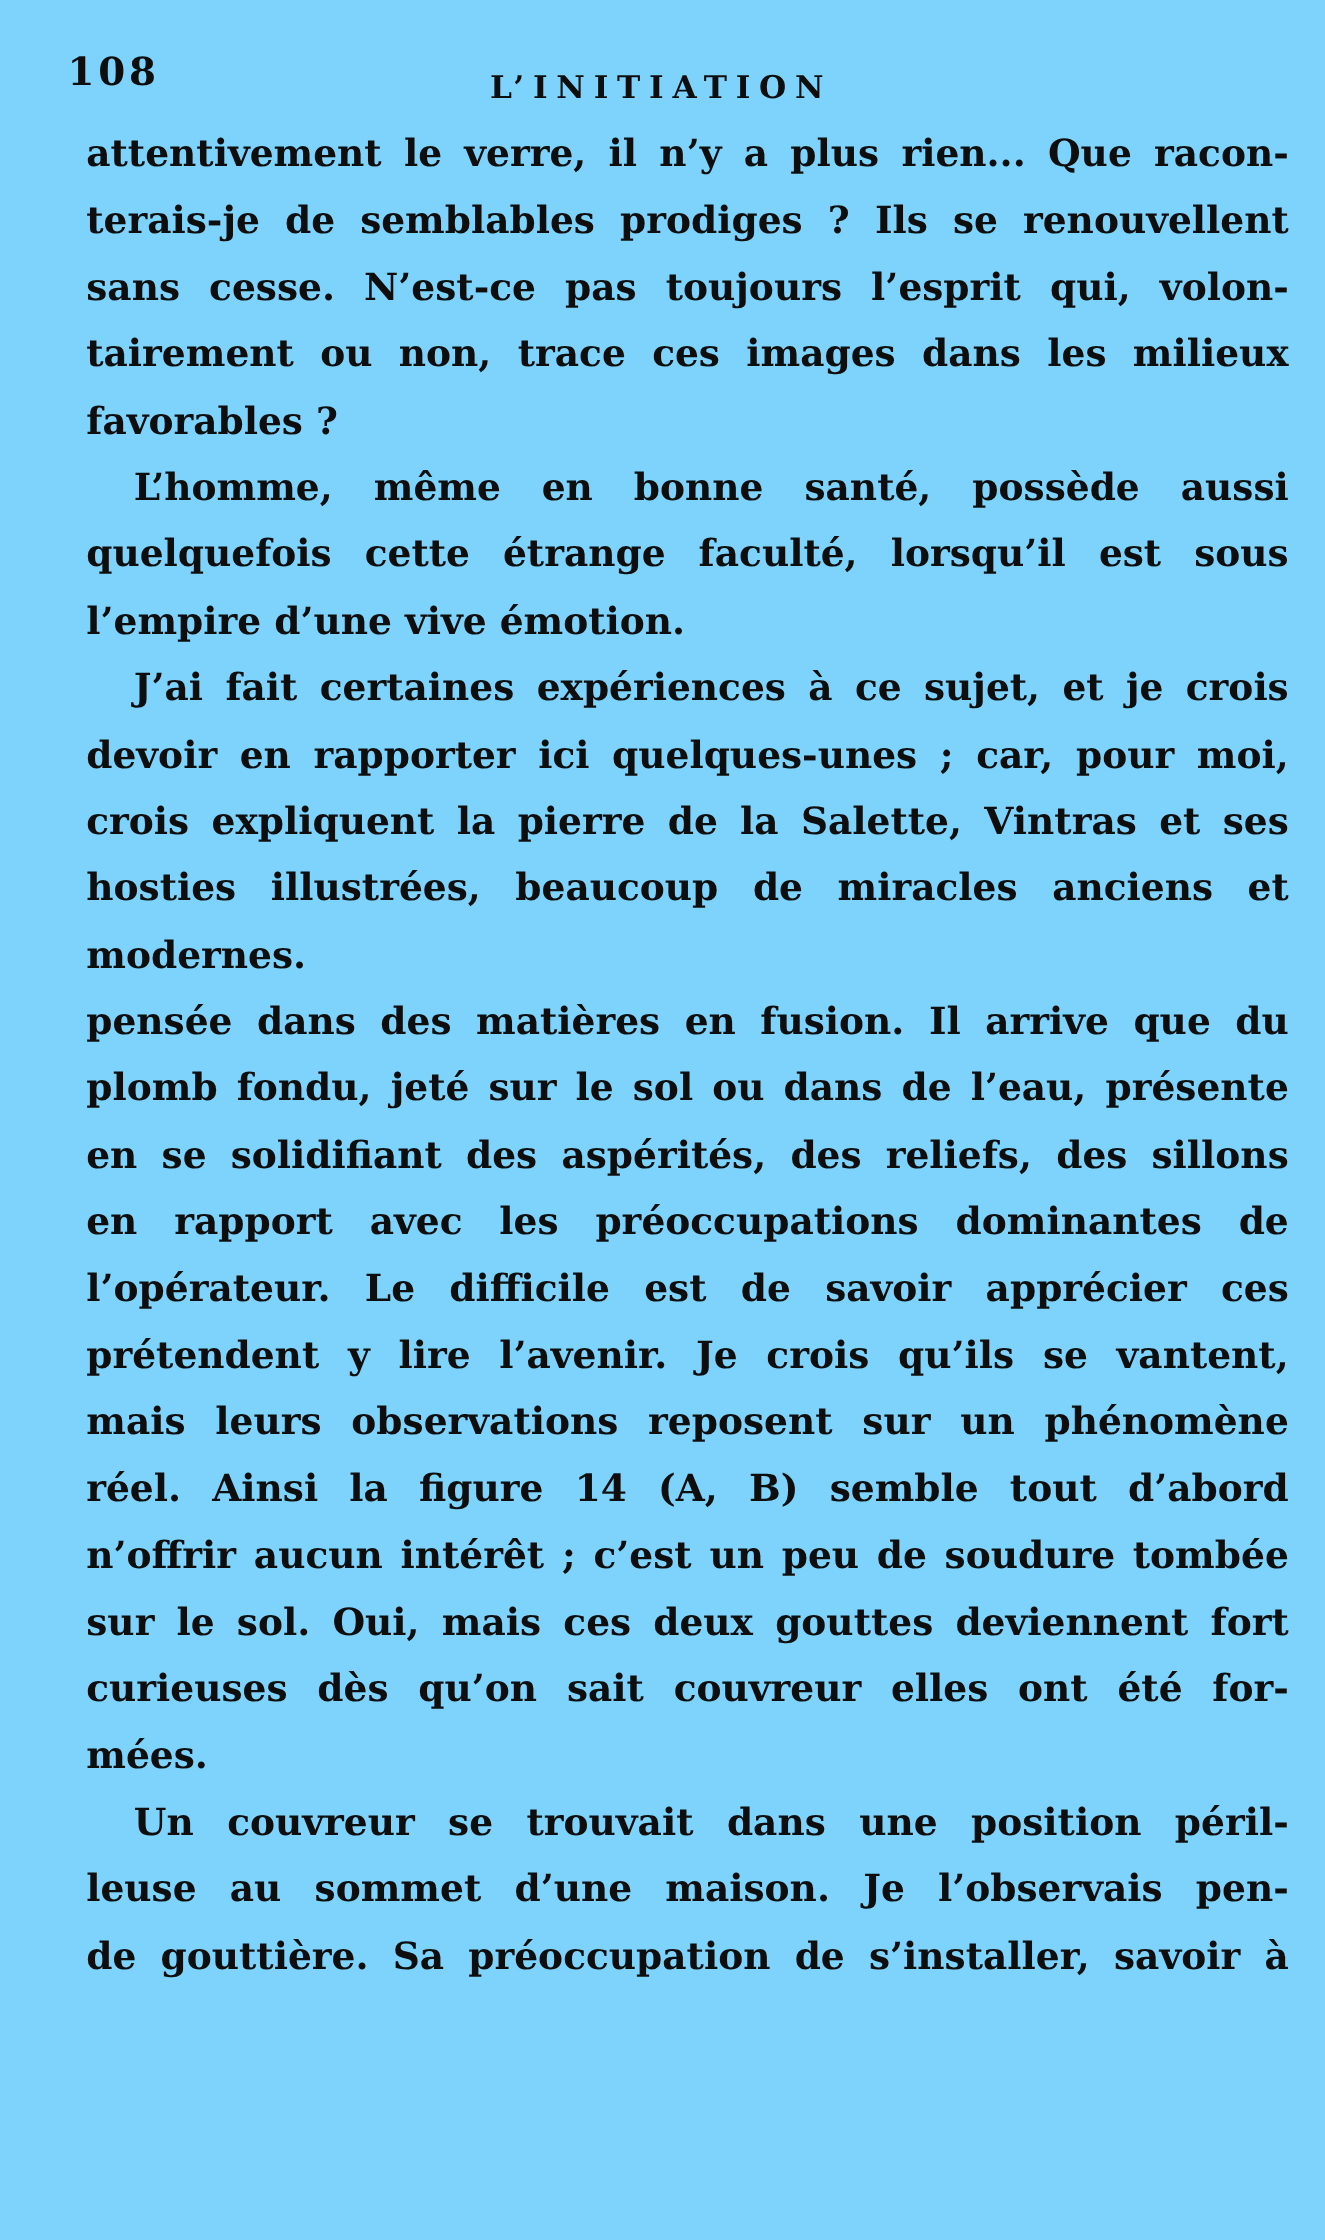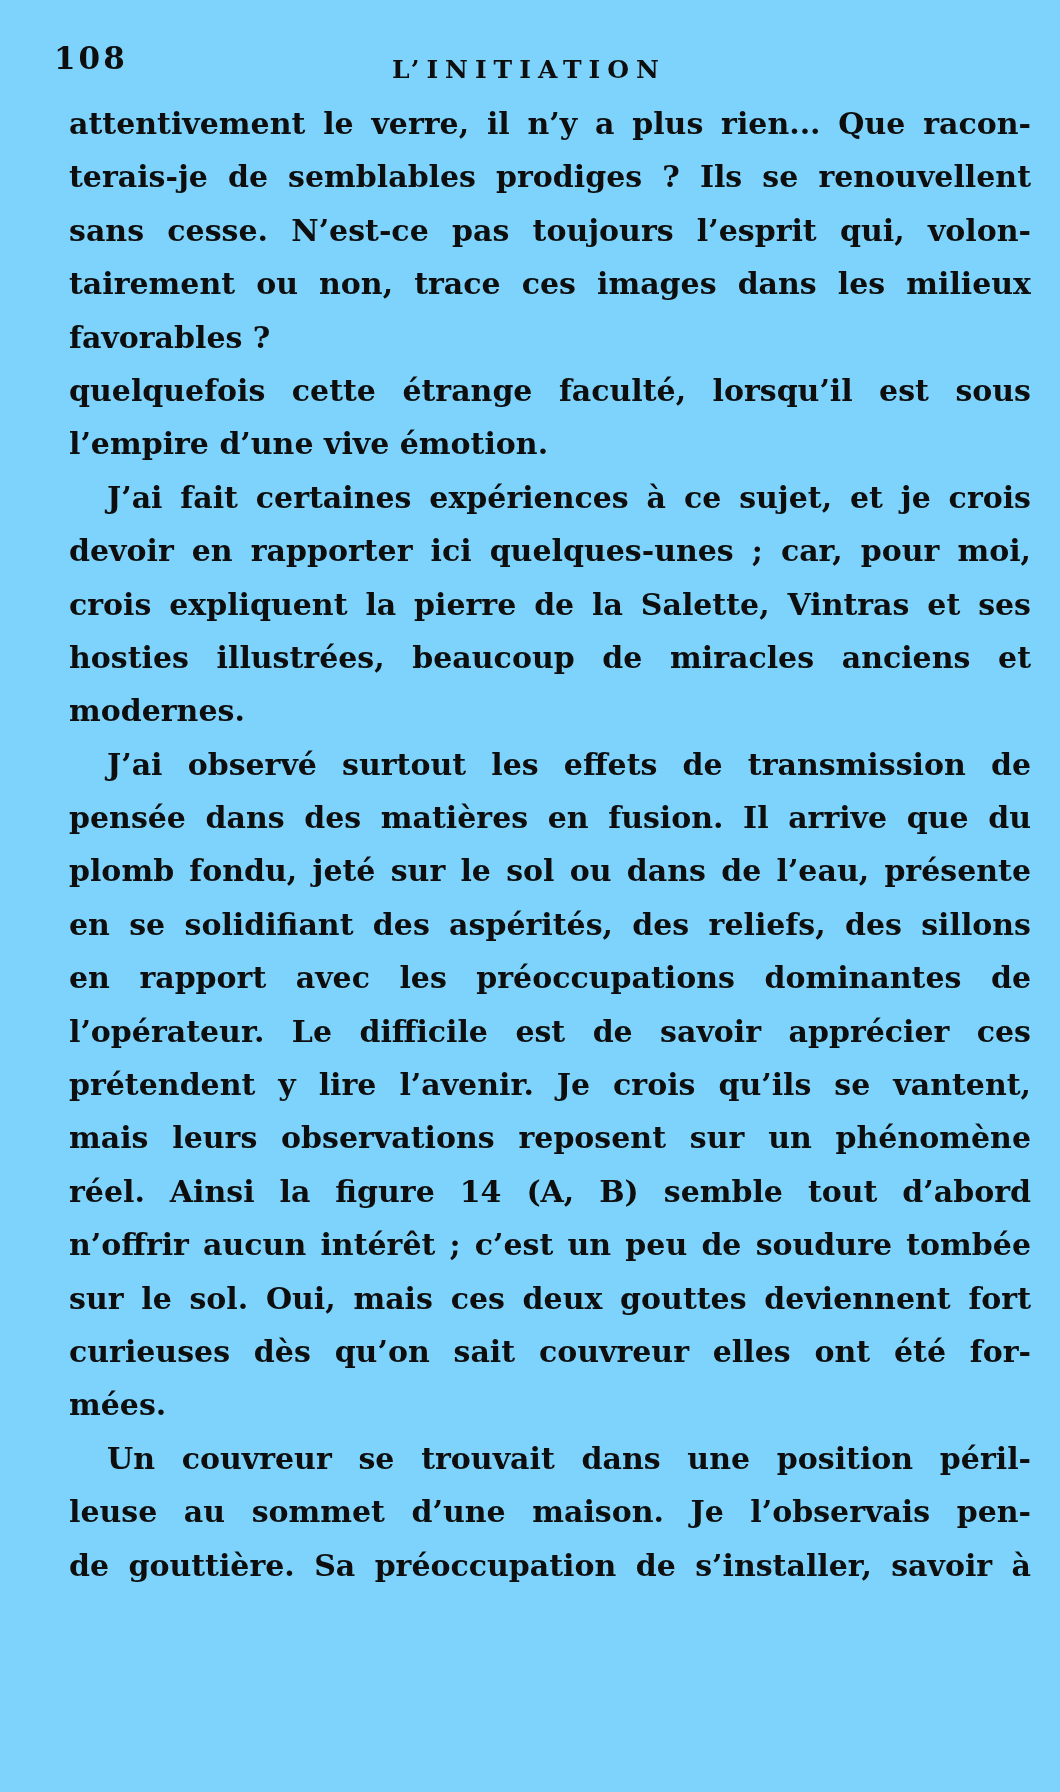--- a/index.html
+++ b/index.html
@@ -75,28 +75,28 @@
   <div class="page-header">
     <span class="page-number">108</span>
     <span class="running-title">L’INITIATION</span>
   </div>
   <div class="text-block" id="text-block">
       <div class="text-line justified">attentivement le verre, il n’y a plus rien... Que racon-</div>
       <div class="text-line justified">terais-je de semblables prodiges ? Ils se renouvellent</div>
       <div class="text-line justified">sans cesse. N’est-ce pas toujours l’esprit qui, volon-</div>
       <div class="text-line justified">tairement ou non, trace ces images dans les milieux</div>
       <div class="text-line para-end">favorables ?</div>
+      <div class="text-line justified indent">L’homme, même en bonne santé, possède aussi</div>
       <div class="text-line justified">quelquefois cette étrange faculté, lorsqu’il est sous</div>
       <div class="text-line para-end">l’empire d’une vive émotion.</div>
       <div class="text-line justified indent">J’ai fait certaines expériences à ce sujet, et je crois</div>
       <div class="text-line justified">devoir en rapporter ici quelques-unes ; car, pour moi,</div>
       <div class="text-line justified">crois expliquent la pierre de la Salette, Vintras et ses</div>
       <div class="text-line justified">hosties illustrées, beaucoup de miracles anciens et</div>
       <div class="text-line para-end">modernes.</div>
-      <div class="text-line justified indent">J’ai observé surtout les effets de transmission de</div>
       <div class="text-line justified">pensée dans des matières en fusion. Il arrive que du</div>
       <div class="text-line justified">plomb fondu, jeté sur le sol ou dans de l’eau, présente</div>
       <div class="text-line justified">en se solidifiant des aspérités, des reliefs, des sillons</div>
       <div class="text-line justified">en rapport avec les préoccupations dominantes de</div>
       <div class="text-line justified">l’opérateur. Le difficile est de savoir apprécier ces</div>
       <div class="text-line justified">prétendent y lire l’avenir. Je crois qu’ils se vantent,</div>
       <div class="text-line justified">mais leurs observations reposent sur un phénomène</div>
       <div class="text-line justified">réel. Ainsi la figure 14 (A, B) semble tout d’abord</div>
       <div class="text-line justified">n’offrir aucun intérêt ; c’est un peu de soudure tombée</div>
       <div class="text-line justified">sur le sol. Oui, mais ces deux gouttes deviennent fort</div>

